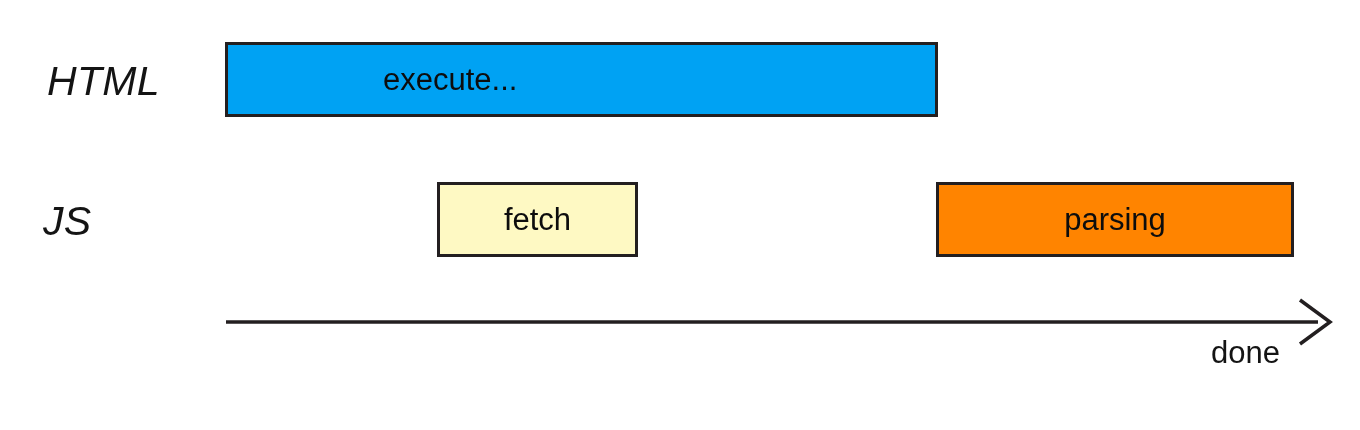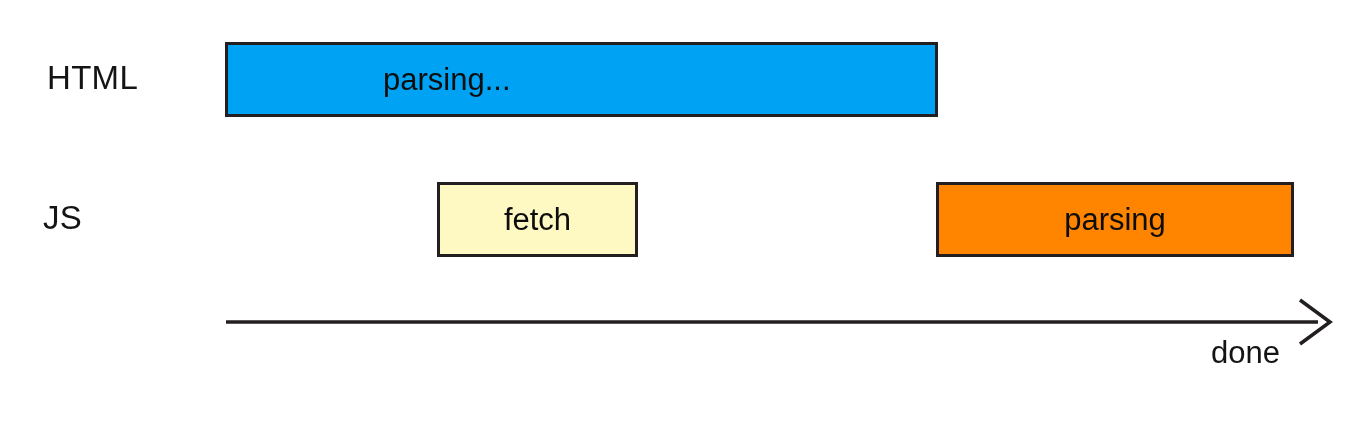--- a/index.html
+++ b/index.html
@@ -14,26 +14,27 @@
     position: relative;
     width: 1360px;
     height: 430px;
     background: #ffffff;
     overflow: hidden;
   }
 
   
   .row-label {
     position: absolute;
-    font-size: 33px;
+    font-size: 41px;
     font-weight: 400;
     color: #141414;
     letter-spacing: 0.3px;
     line-height: 1;
     white-space: nowrap;
+    font-style: italic;
   }
   #label-html { left: 47px; top: 61px; }
   #label-js   { left: 43px; top: 201px; }
 
   
   .bar {
     position: absolute;
     box-sizing: border-box;
     border: 3px solid #231f20;
     display: flex;
@@ -93,21 +94,21 @@
   }
 </style>
 </head>
 <body>
 
 <div id="canvas">
 
   <div class="row-label" id="label-html">HTML</div>
 
   <div class="bar" id="bar-html">
-    <span class="bar-text">parsing...</span>
+    <span class="bar-text">execute...</span>
   </div>
 
   <div class="row-label" id="label-js">JS</div>
 
   <div class="bar" id="bar-fetch">
     <span class="bar-text">fetch</span>
   </div>
 
   <div class="bar" id="bar-execute">
     <span class="bar-text">parsing</span>

